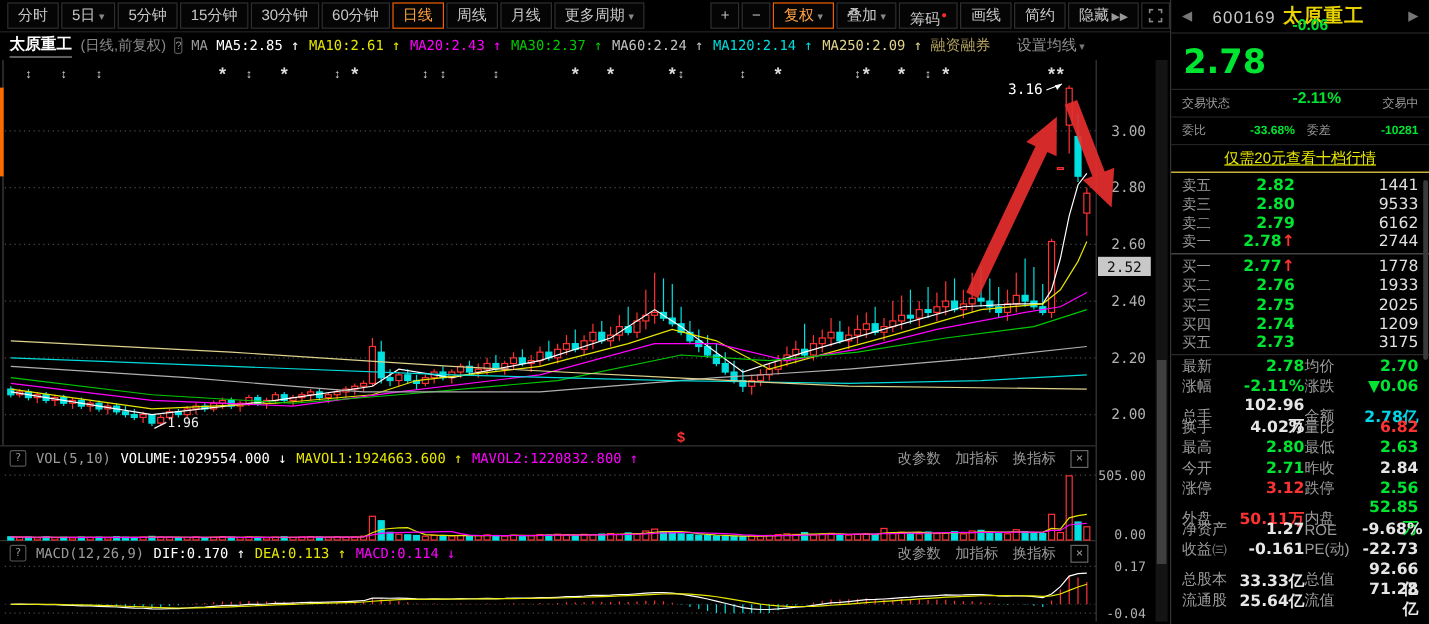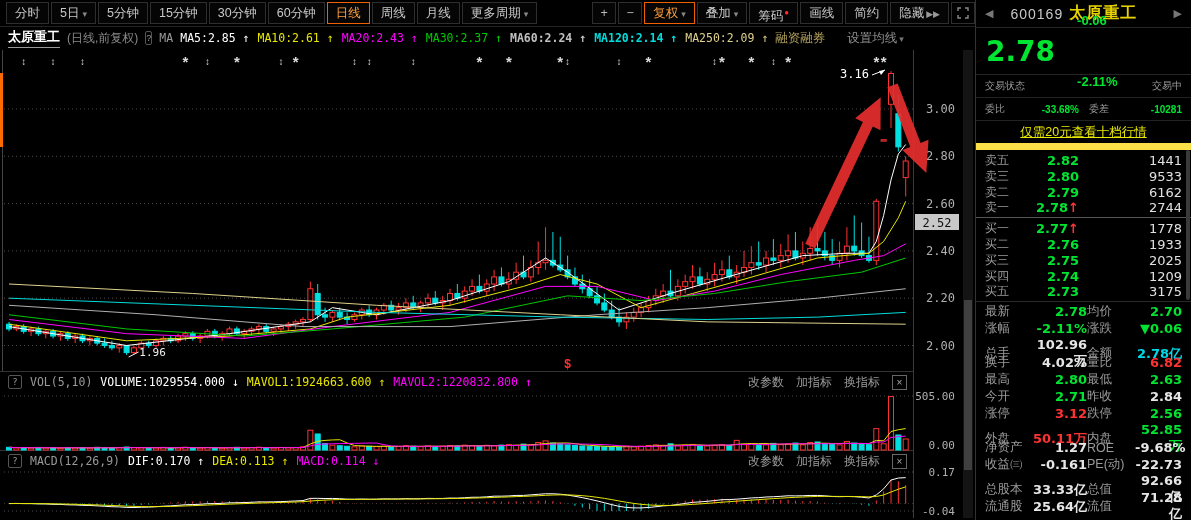--- a/index.html
+++ b/index.html
@@ -54,21 +54,21 @@
   .big-price{font-size:28px;font-weight:bold;color:#00e432;font-family:"DejaVu Sans",sans-serif;}
   .chg-col{margin-left:22px;display:flex;flex-direction:column;line-height:15px;gap:46px;}
   .chg-col span{color:#00e432;font-size:13px;font-weight:bold;}
   .sb-row{height:22px;display:flex;align-items:center;padding:0 9px;font-size:10px;
           border-bottom:1px solid #222;}
   .sb-row .lab{color:#9a9a9a;}
   .sb-row .val-right{margin-left:auto;color:#9a9a9a;}
   .wb-grid{display:grid;grid-template-columns:32px 62px 34px 1fr;width:100%;align-items:center;}
   .wb-grid .g{color:#00e432;font-weight:bold;text-align:right;}
   .wb-grid .lab2{color:#9a9a9a;padding-left:10px;}
-  .promo{height:22px;display:flex;align-items:center;justify-content:center;border-bottom:7px solid #fde047;}
+  .promo{height:22px;display:flex;align-items:center;justify-content:center;border-bottom:1px solid #fde047;}
   .promo a{color:#e8e800;font-size:12.5px;text-decoration:underline;cursor:pointer;}
   .book{padding:2px 0 0 0;}
   .book-row{height:15.8px;display:grid;grid-template-columns:34px 60px 1fr;align-items:center;
             padding:0 9px;font-size:13px;}
   .book-row .bl{color:#9a9a9a;font-size:12px;}
   .book-row .bp{color:#00e432;font-weight:bold;text-align:right;font-family:"DejaVu Sans",sans-serif;}
   .book-row .bp .arr{color:#ff3232;font-weight:bold;}
   .book-row .bv{color:#e0e0e0;text-align:right;font-family:"DejaVu Sans",sans-serif;}
   .book-sep{border-top:1px solid #555;margin:2px 0;}
   .stats{border-top:1px solid #2a2a2a;margin-top:2px;padding-top:1px;}
@@ -113,22 +113,22 @@
   <div class="chart-header">
     <span class="sym">太原重工</span>
     <span class="mode">(日线,前复权)</span>
     <span class="helpbox">?</span>
     <span class="ma-prefix">MA</span>
     <span id="ma-items" style="display:flex;gap:8px;">
         <span class="ma-item" style="color: rgb(255, 255, 255);">MA5:2.85 ↑</span>
         <span class="ma-item" style="color: rgb(230, 230, 0);">MA10:2.61 ↑</span>
         <span class="ma-item" style="color: rgb(255, 0, 255);">MA20:2.43 ↑</span>
         <span class="ma-item" style="color: rgb(0, 200, 0);">MA30:2.37 ↑</span>
-        <span class="ma-item" style="color: rgb(192, 192, 192); font-weight: bold;">MA60:2.24 ↑</span>
-        <span class="ma-item" style="color: rgb(0, 220, 220); font-weight: bold;">MA120:2.14 ↑</span>
+        <span class="ma-item" style="color: rgb(192, 192, 192);">MA60:2.24 ↑</span>
+        <span class="ma-item" style="color: rgb(0, 220, 220);">MA120:2.14 ↑</span>
         <span class="ma-item" style="color: rgb(222, 210, 140);">MA250:2.09 ↑</span>
       </span>
     <span class="hdr-links">
       <span class="margin-link">融资融券</span>
       <span class="ma-settings"><span>设置均线</span><span class="caret">▾</span></span>
     </span>
   </div>
 
   <svg id="chart-svg" width="975" height="472">
       <rect x="963" y="2" width="10" height="468" fill="#141414"></rect>

